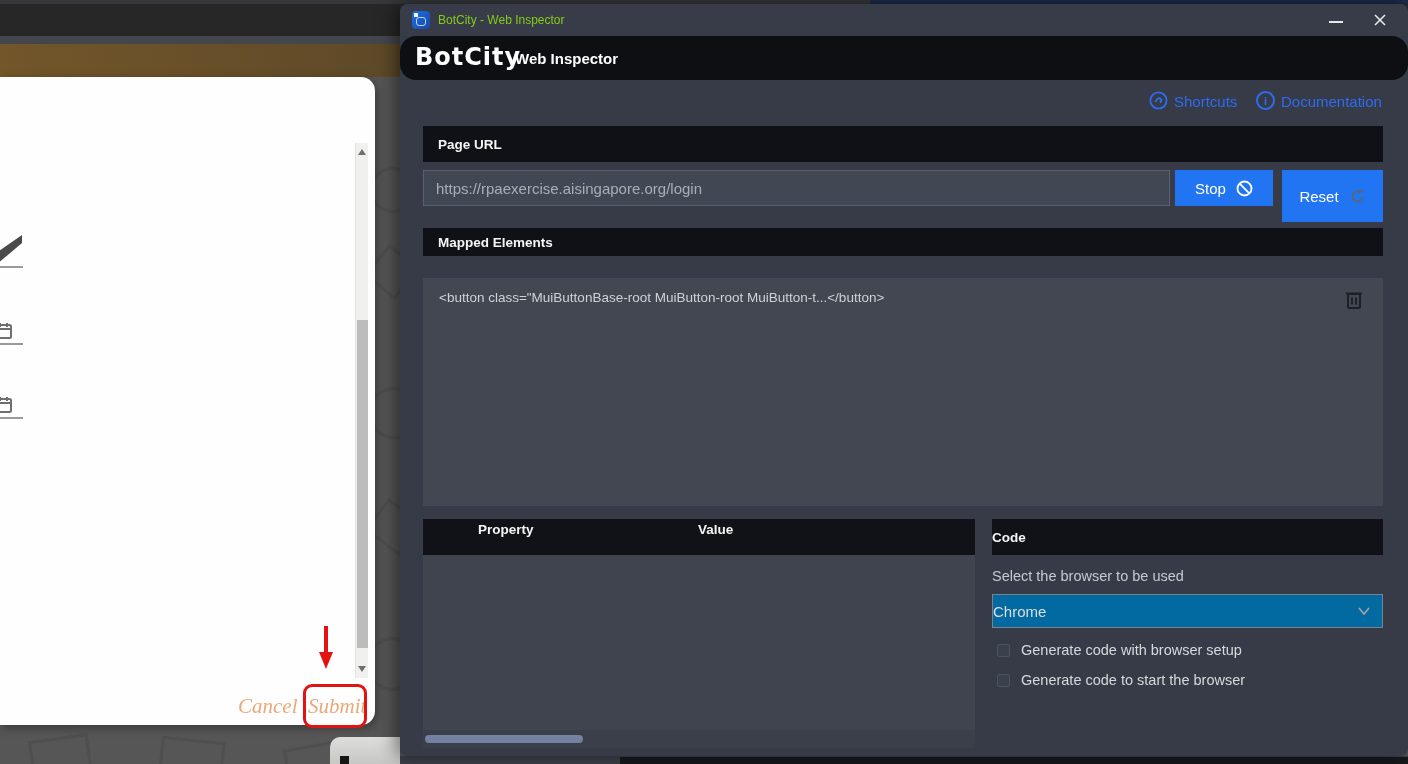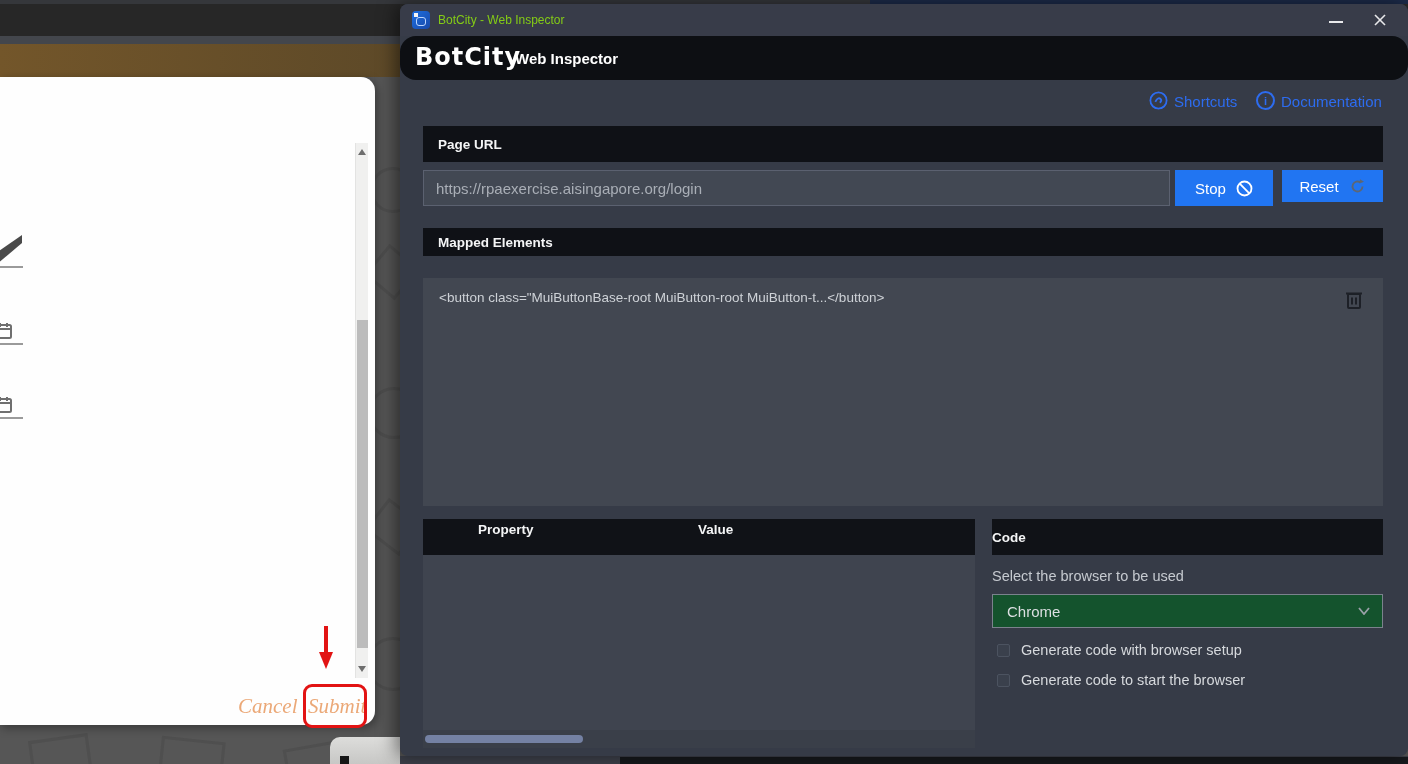--- a/index.html
+++ b/index.html
@@ -77,21 +77,21 @@
 
   .black-bar { position:absolute; background:#0f1116; color:#f4f5f6; font-weight:bold;
                font-size:13.5px; display:flex; align-items:center; padding-left:15px; }
   .url-input { left:23px; top:166px; width:747px; height:36px; background:#424853;
                border:1px solid #5b6170; color:#a9aeb6; font-size:15px;
                display:flex; align-items:center; padding-left:12px; }
   .blue-btn { position:absolute; background:#2175f2; color:#ffffff; font-size:15px;
               display:flex; align-items:center; justify-content:center; gap:10px;
               border:none; cursor:pointer; }
   .stop-btn { left:775px; top:166px; width:98px; height:36px;text-align:right; }
-  .reset-btn { left:882px; top:166px; width:101px; height:32px; }
+  .reset-btn { left:882px; top:166px; width:101px; height:52px; }
 
   .mapped-panel { left:23px; top:274px; width:960px; height:228px; background:#424751; }
   .mapped-row { position:absolute; left:0; top:0; width:960px; height:42px; }
   .mapped-text { position:absolute; left:16px; top:12px; font-size:13.5px; color:#ced2d7; }
   .trash { position:absolute; right:20px; top:11px; width:18px; height:20px; color:#1d2027; }
 
   .prop-panel { left:23px; top:515px; width:552px; height:229px; }
   .prop-head { position:absolute; left:0; top:0; width:552px; height:36px; background:#101217;
                color:#f4f5f6; font-weight:bold; font-size:13.5px; }
   .prop-head .ph { position:absolute; top:3px;margin-left:40px; }
@@ -99,22 +99,22 @@
   .h-scroll { position:absolute; left:0; top:211px; width:552px; height:18px; background:#3a3f49; }
   .h-thumb { position:absolute; left:2px; top:5px; width:158px; height:8px; background:#7481a3;
              border-radius:4px; }
 
   .code-panel { left:592px; top:515px; width:391px; height:229px; }
   .code-head { position:absolute; left:0; top:0; width:391px; height:36px; background:#101217;
                color:#f4f5f6; font-weight:bold; font-size:13.5px; display:flex;
                align-items:center; }
   .browser-label { position:absolute; left:0; top:49px; font-size:14.5px; color:#c6cad0; }
   .browser-select { position:absolute; left:0; top:75px; width:391px; height:34px;
-                    background:#14532d; border:1px solid #7b828d; color:#dcdfe2; font-size:15px;
-                    display:flex; align-items:center; padding-left:14px; cursor:pointer; }
+                    background:#0369a1; border:1px solid #7b828d; color:#dcdfe2; font-size:15px;
+                    display:flex; align-items:center; padding-left:0; cursor:pointer; }
   .chev { position:absolute; right:12px; top:12px; width:12px; height:8px; }
   .cb-row { position:absolute; left:5px; display:flex; align-items:center; gap:11px;
             font-size:14.5px; color:#d6d9dd; }
   .cb-box { width:13px; height:13px; background:#3a404c; border:1px solid #4c5360;
             border-radius:2px; cursor:pointer; }
   .gen-btn { left:0; top:181px; width:145px; height:39px; }
 </style>
 </head>
 <body>
 

